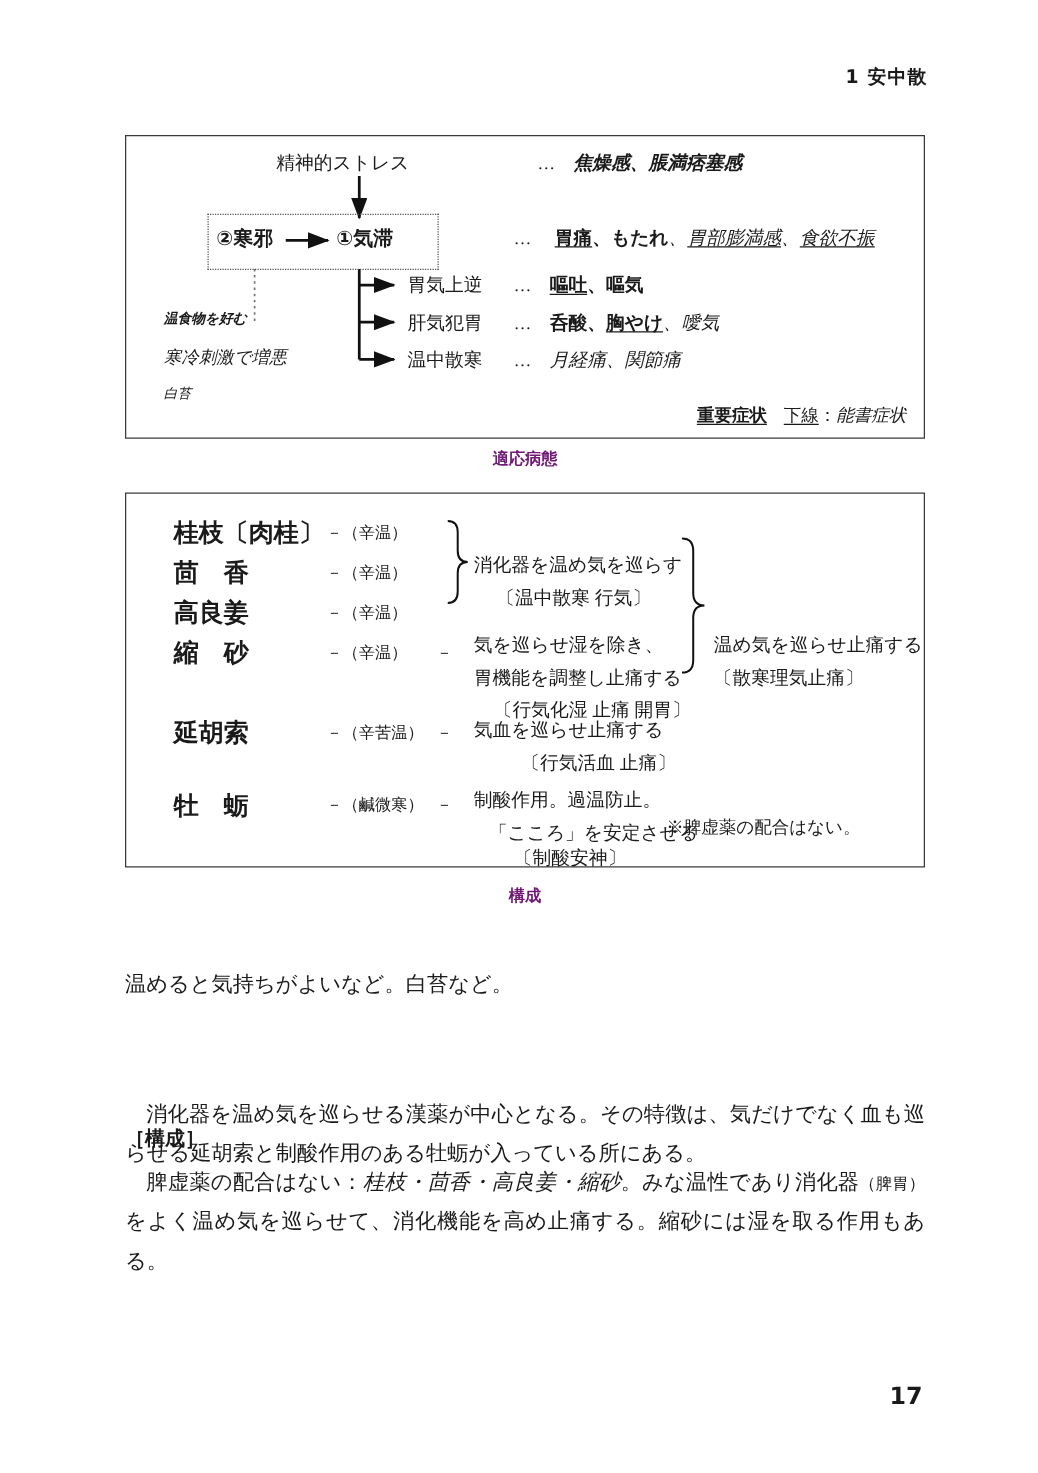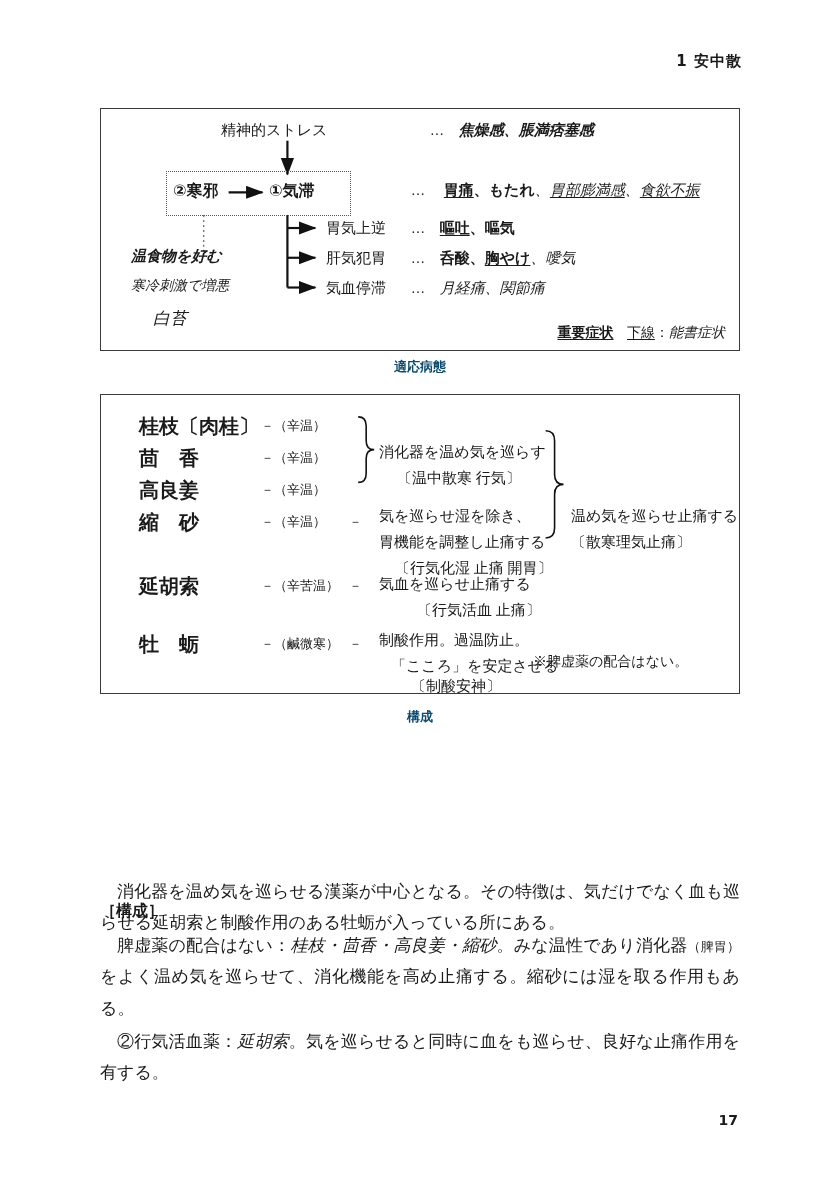--- a/index.html
+++ b/index.html
@@ -42,21 +42,21 @@
     background: #ffffff;
     box-sizing: border-box;
   }
   .figcaption {
     position: absolute;
     width: 100%;
     text-align: center;
     font-family: "DejaVu Sans", "Liberation Sans", sans-serif;
     font-size: 13px;
     font-weight: 700;
-    color: #0c4a6e;
+    color: #701a75;
   }
 
   
   #fig1 { left: 100px; top: 108px; width: 640px; height: 243px; }
 
   .f1 { position: absolute; font-size: 15px; white-space: nowrap; }
   .ital { font-style: italic; }
   .bold { font-weight: 700; }
   .ul   { text-decoration: underline; text-underline-offset: 2px; }
   .sans { font-family: "DejaVu Sans", "Liberation Sans", sans-serif; }
@@ -78,23 +78,23 @@
   .lbl-ijo   { left: 225px; top: 110px; }
   .lbl-kanki { left: 225px; top: 140px; }
   .lbl-kike  { left: 225px; top: 170px; }
 
   .sym0 { left: 310px; top: 12px; margin-left: 19px;  }
   .sym1 { left: 310px; top: 72px;  }
   .sym2 { left: 310px; top: 110px; }
   .sym3 { left: 310px; top: 140px; }
   .sym4 { left: 310px; top: 170px; }
 
-  .warmfood { left: 30px; top: 138px; font-weight: 700; font-style: italic; font-size: 15px; }
+  .warmfood { left: 30px; top: 138px; font-weight: 700; font-style: italic; font-size: 11px; }
   .coldworse{ left: 30px; top: 168px; font-style: italic; font-size: 14px; }
-  .hakutai  { left: 30px; top: 198px; font-style: italic; font-size: 17px; margin-left: 22px; }
+  .hakutai  { left: 30px; top: 198px; font-style: italic; font-size: 11px; }
 
   .legend {
     position: absolute;
     right: 14px; bottom: 8px;
     font-size: 14px;
     white-space: nowrap;
   }
   .legend .tail { font-style: italic; }
 
   
@@ -144,21 +144,21 @@
   .p-3 { top: 1026px; }
   .ind { text-indent: 17px; }
   .it  { font-style: italic; }
   .small { font-size: 13px; }
 
   .pageno {
     position: absolute;
     right: 92px;
     bottom: 50px;
     font-family: "DejaVu Sans", "Liberation Sans", sans-serif;
-    font-size: 14px;
+    font-size: 19px;
     font-weight: 700;
   }
 </style>
 </head>
 <body>
 
 <div class="page">
 
   <div class="runhead">1 安中散</div>
 
@@ -186,21 +186,21 @@
 
     <div class="dotbox"></div>
 
     <div class="f1 stress">精神的ストレス</div>
 
     <div class="f1 kanja sans bold">②寒邪</div>
     <div class="f1 kitai sans bold">①気滞</div>
 
     <div class="f1 lbl-ijo">胃気上逆</div>
     <div class="f1 lbl-kanki">肝気犯胃</div>
-    <div class="f1 lbl-kike">気血停滞</div>
+    <div class="f1 lbl-kike">温中散寒</div>
 
     <div class="f1 sym0">
       <span class="dots">…</span>
       <span class="ital bold" style="margin-left:10px">焦燥感、脹満痞塞感</span>
     </div>
 
     <div class="f1 sym1">
       <span class="dots">…</span>
       <span class="sans bold ul" style="margin-left:14px">胃痛</span><span class="sans bold">、</span><span class="sans bold">もたれ</span><span class="ital">、</span><span class="ital ul">胃部膨満感</span><span class="ital">、</span><span class="ital ul">食欲不振</span>
     </div>
@@ -275,23 +275,23 @@
     <div class="f2 eff" style="top:262px; left:290px">「こころ」を安定させる</div>
     <div class="f2 eff term" style="top:282px; left:310px">〔制酸安神〕</div>
 
     <div class="rnote" style="left:470px; top:112px">温め気を巡らせ止痛する</div>
     <div class="rnote term" style="left:470px; top:138px">〔散寒理気止痛〕</div>
 
     <div class="spleen">※脾虚薬の配合はない。</div>
   </div>
   <div class="figcaption" style="left:100px; top:708px; width:640px;">構成</div>
 
+  <div class="body-text p-lead">温めると気持ちがよいなど。白苔など。</div>
 
   <div class="body-text h-kousei">［構成］</div>
 
   <div class="body-text p-1 ind">消化器を温め気を巡らせる漢薬が中心となる。その特徴は、気だけでなく血も巡らせる延胡索と制酸作用のある牡蛎が入っている所にある。</div>
 
   <div class="body-text p-2 ind"><span>脾虚薬の配合はない：</span><span class="it">桂枝・茴香・高良姜・縮砂</span><span>。みな温性であり消化器</span><span class="small">（脾胃）</span><span>をよく温め気を巡らせて、消化機能を高め止痛する。縮砂には湿を取る作用もある。</span></div>
 
-  <div class="body-text p-3 ind"><span>②行気活血薬：</span><span class="it">延胡索</span><span>。気を巡らせると同時に血をも巡らせ、良好な止痛作用を有する。</span></div>
 
   <div class="pageno">17</div>
 </div>
 
 </body></html>

